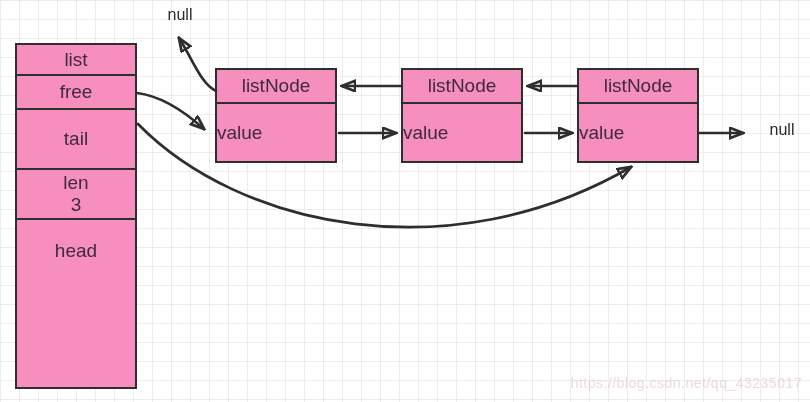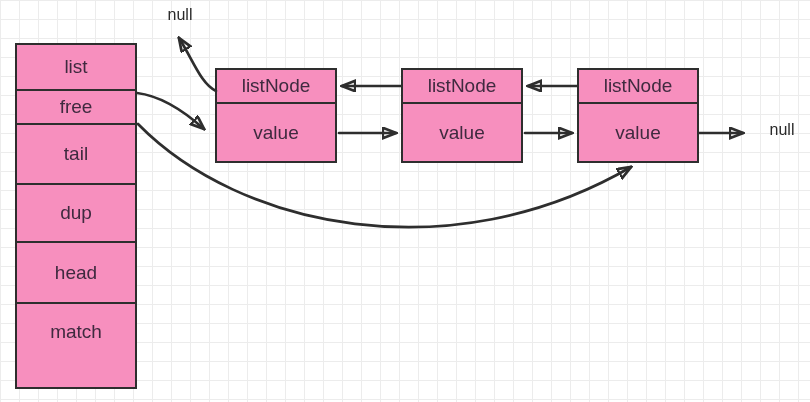--- a/index.html
+++ b/index.html
@@ -33,21 +33,21 @@
     font-size:19px;line-height:1.15;
   }
   .struct .cell:last-child{border-bottom:none;}
 
   .node{width:122px;height:95px;display:flex;flex-direction:column;}
   .node .type{
     box-sizing:border-box;height:34px;border-bottom:2px solid #2e2e2e;
     display:flex;align-items:center;justify-content:center;font-size:19px;
   }
   .node .value{
-    flex:1;display:flex;align-items:center;justify-content:center;font-size:19px;
+    flex:1;display:flex;align-items:center;font-size:19px;
   }
 
   .null-label{
     position:absolute;z-index:2;color:#2a2a2a;font-size:16px;text-align:center;
   }
   .wm-zhihu{
     position:absolute;right:48px;top:351px;z-index:4;
     color:#ffffff;font-size:23px;font-weight:bold;letter-spacing:1px;
     text-shadow:2px 2px 2px rgba(130,130,130,0.5);
     white-space:nowrap;
@@ -73,37 +73,35 @@
     <path d="M 137 93 C 162 96 185 112 204 129" marker-end="url(#ah)"></path>
     <path d="M 138 124 C 240 228 450 272 631 167" marker-end="url(#ah)"></path>
     <path d="M 401 86 L 342 86" marker-end="url(#ah)"></path>
     <path d="M 577 86 L 528 86" marker-end="url(#ah)"></path>
     <path d="M 339 133 L 396 133" marker-end="url(#ah)"></path>
     <path d="M 525 133 L 572 133" marker-end="url(#ah)"></path>
     <path d="M 699 133 L 743 133" marker-end="url(#ah)"></path>
   </svg>
 
   <div class="box struct">
-    <div class="cell" style="height:46px">
+    <div class="cell" style="height:31px">
       <span>list</span>
     </div>
     <div class="cell" style="height:34px">
       <span>free</span>
     </div>
     <div class="cell" style="height:60px">
       <span>tail</span>
     </div>
-    <div class="cell" style="height:58px">
-      <span>dup</span>
+    <div class="cell" style="height:50px">
+      <span>len</span>
+      <span>3</span>
     </div>
     <div class="cell" style="height:61px">
       <span>head</span>
-    </div>
-    <div class="cell" style="height:55px">
-      <span>match</span>
     </div>
   </div>
 
   <div class="box node" style="left:215px;top:68px">
     <div class="type">
       <span>listNode</span>
     </div>
     <div class="value">
       <span>value</span>
     </div>
@@ -123,14 +121,15 @@
       <span>listNode</span>
     </div>
     <div class="value">
       <span>value</span>
     </div>
   </div>
 
   <div class="null-label" style="left:150px;top:6px;width:60px">null</div>
   <div class="null-label" style="left:756px;top:121px;width:52px">null</div>
 
+  <div class="wm-url">https://blog.csdn.net/qq_43235017</div>
 
 </div>
 
 </body></html>

